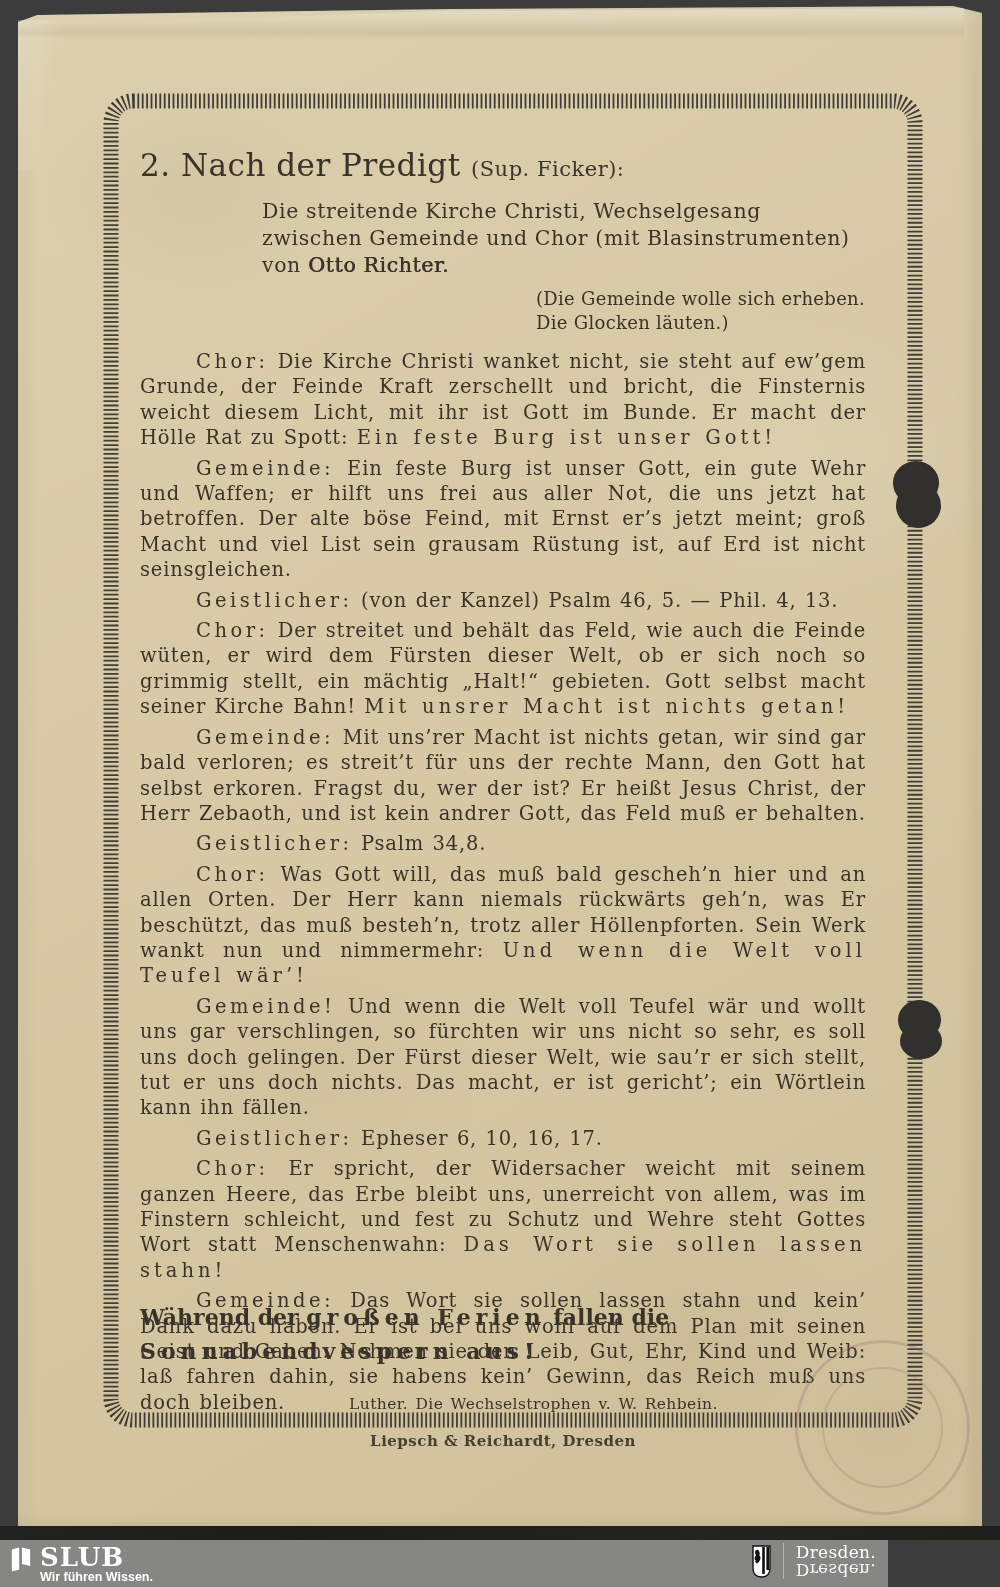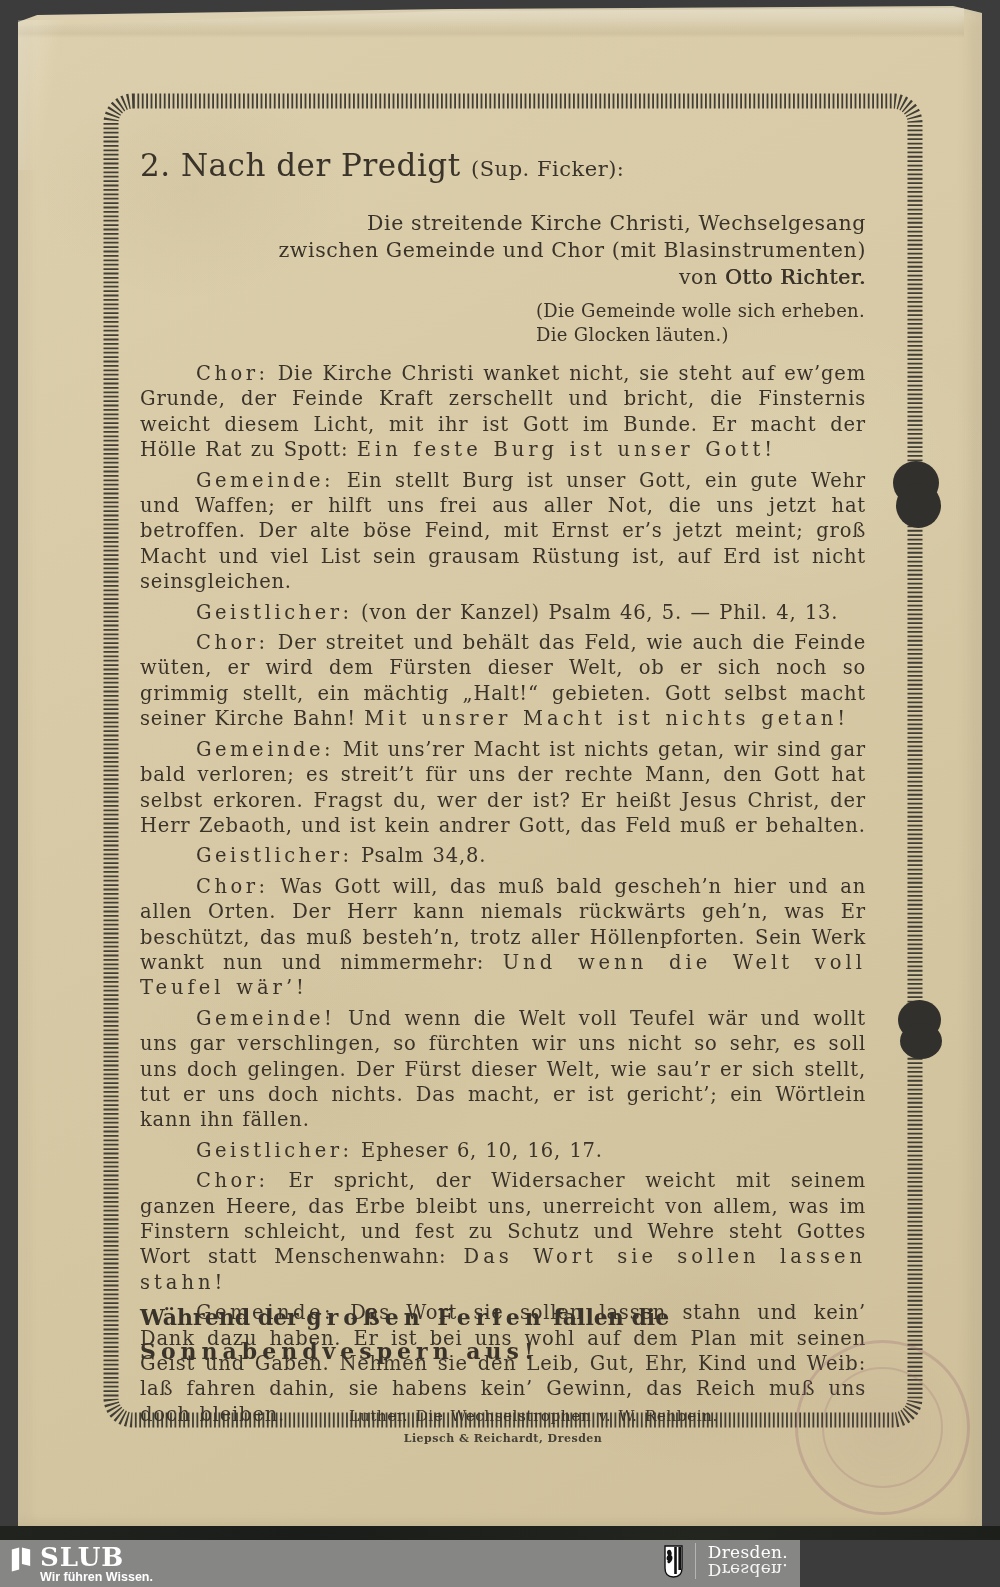--- a/index.html
+++ b/index.html
@@ -44,61 +44,61 @@
   .frame { position:absolute; left:103px; top:93px; width:820px; height:1335px; z-index:3; }
 
   
   .content {
     position:absolute; left:140px; top:148px; width:726px; z-index:4;
     color:#3a3329; font-weight:normal;
   }
   .heading { font-size:31px; line-height:34px; letter-spacing:0.5px; white-space:nowrap; }
   .heading .annot { font-size:21px; letter-spacing:0.5px; }
   .title-block {
-    margin:24px 0 0 122px; width:604px;
-    font-size:20.5px; line-height:27px; letter-spacing:0.6px; text-align:right;
+    margin:12px 0 0 122px; width:604px;
+    font-size:20.5px; line-height:27px; letter-spacing:0.6px; text-align:left;
   }
   .title-block .author { text-shadow:0.6px 0 0 #3a3329; }
   .rubric { margin:8px 0 0 396px; font-size:18px; line-height:24px; letter-spacing:0.3px; }
 
   .verses { margin-top:14px; }
   .verse {
     margin:0 0 5px 0; text-indent:56px; text-align:justify;
     font-size:19.5px; line-height:25.4px; letter-spacing:0.8px; word-spacing:1.5px;
   }
   .verse .sp { letter-spacing:3.5px; }
   .verse .em-sp { letter-spacing:4px; }
   .verse .attribution { font-size:15.5px; letter-spacing:0.4px; padding-left:64px; word-spacing:2px; }
 
   .closing { position:absolute; left:140px; top:1300px; width:726px; z-index:4;
     color:#3a3329; font-weight:bold; text-align:left; font-size:22px; line-height:34px; }
   .closing .em-sp { letter-spacing:5px; }
 
   .imprint { position:absolute; left:140px; top:1432px; width:726px; z-index:4;
-    text-align:center; color:#454034; font-size:11px; font-weight:bold; letter-spacing:0.5px; }
+    text-align:center; color:#454034; font-size:15px; font-weight:bold; letter-spacing:0.5px; }
 
   
   .blob { position:absolute; background:#31302c; border-radius:50%; z-index:5; }
   .b1a { left:893px; top:461px; width:46px; height:44px; }
   .b1b { left:896px; top:483px; width:45px; height:45px; }
   .b2a { left:898px; top:1000px; width:43px; height:40px; }
   .b2b { left:900px; top:1023px; width:42px; height:36px; }
 
   .stamp { position:absolute; left:795px; top:1340px; width:175px; height:175px; z-index:5;
     border-radius:50%; border:3px solid rgba(150,95,115,0.26);
     background:radial-gradient(circle, rgba(160,105,125,0.06), transparent 72%);
   }
   .stamp::after { content:""; position:absolute; inset:24px; border-radius:50%;
     border:2px solid rgba(150,95,115,0.20); }
 
   .scan-bottom { position:absolute; left:0; top:1526px; width:1000px; height:14px;
     background:linear-gradient(90deg,#20231e,#1b1d1a 30%,#23251f 70%,#1d1f1b); z-index:6; }
 
   
-  .footer { position:absolute; left:0; top:1540px; width:800px; height:47px;
+  .footer { position:absolute; left:0; top:1540px; width:888px; height:47px;
     background:#868685; z-index:10; color:#fff; }
   .slub { position:absolute; left:10px; top:4px; display:flex; align-items:flex-start; cursor:pointer; }
   .slub-book { width:22px; height:27px; margin-top:2px; }
   .slub-text { margin-left:8px; }
   .slub-name { font-family:"DejaVu Serif", serif; font-weight:bold; font-size:26px; line-height:26px; letter-spacing:1px; }
   .slub-tagline { font-family:"Liberation Sans", sans-serif; font-weight:bold; font-size:12.5px; line-height:14px; margin-top:0; }
   .dresden { position:absolute; right:12px; top:3px; display:flex; align-items:center; cursor:pointer; }
   .arms { width:19px; height:33px; margin-right:12px; }
   .dresden-divider { width:1px; height:36px; background:#b5b5b4; margin-right:12px; }
   .dresden-word { font-family:"DejaVu Serif", serif; font-size:17px; line-height:17px; letter-spacing:0.3px; }
@@ -126,21 +126,21 @@
     </div>
     <div class="title-block">
       <span>Die streitende Kirche Christi, Wechselgesang zwischen Gemeinde und Chor (mit Blasinstrumenten) von </span><span class="author">Otto Richter.</span>
     </div>
     <div class="rubric">
       <div>(Die Gemeinde wolle sich erheben.</div>
       <div>Die Glocken läuten.)</div>
     </div>
     <div class="verses" id="verses">
         <p class="verse"><span class="sp">Chor:</span><span> Die Kirche Christi wanket nicht, sie steht auf ew’gem Grunde, der Feinde Kraft zerschellt und bricht, die Finsternis weicht diesem Licht, mit ihr ist Gott im Bunde. Er macht der Hölle Rat zu Spott: </span><span class="em-sp">Ein feste Burg ist unser Gott!</span></p>
-        <p class="verse"><span class="sp">Gemeinde:</span><span> Ein stellt Burg ist unser Gott, ein gute Wehr und Waffen; er hilft uns frei aus aller Not, die uns jetzt hat betroffen. Der alte böse Feind, mit Ernst er’s jetzt meint; groß Macht und viel List sein grausam Rüstung ist, auf Erd ist nicht seinsgleichen.</span></p>
+        <p class="verse"><span class="sp">Gemeinde:</span><span> Ein feste Burg ist unser Gott, ein gute Wehr und Waffen; er hilft uns frei aus aller Not, die uns jetzt hat betroffen. Der alte böse Feind, mit Ernst er’s jetzt meint; groß Macht und viel List sein grausam Rüstung ist, auf Erd ist nicht seinsgleichen.</span></p>
         <p class="verse"><span class="sp">Geistlicher:</span><span> (von der Kanzel) Psalm 46, 5. — Phil. 4, 13.</span></p>
         <p class="verse"><span class="sp">Chor:</span><span> Der streitet und behält das Feld, wie auch die Feinde wüten, er wird dem Fürsten dieser Welt, ob er sich noch so grimmig stellt, ein mächtig „Halt!“ gebieten.  Gott selbst macht seiner Kirche Bahn!  </span><span class="em-sp">Mit unsrer Macht ist nichts getan!</span></p>
         <p class="verse"><span class="sp">Gemeinde:</span><span> Mit uns’rer Macht ist nichts getan, wir sind gar bald verloren; es streit’t für uns der rechte Mann, den Gott hat selbst erkoren.  Fragst du, wer der ist? Er heißt Jesus Christ, der Herr Zebaoth, und ist kein andrer Gott, das Feld muß er behalten.</span></p>
         <p class="verse"><span class="sp">Geistlicher:</span><span> Psalm 34,8.</span></p>
         <p class="verse"><span class="sp">Chor:</span><span> Was Gott will, das muß bald gescheh’n hier und an allen Orten.  Der Herr kann niemals rückwärts geh’n, was Er beschützt, das muß besteh’n, trotz aller Höllenpforten. Sein Werk wankt nun und nimmermehr: </span><span class="em-sp">Und wenn die Welt voll Teufel wär’!</span></p>
         <p class="verse"><span class="sp">Gemeinde!</span><span> Und wenn die Welt voll Teufel wär und wollt uns gar verschlingen, so fürchten wir uns nicht so sehr, es soll uns doch gelingen.  Der Fürst dieser Welt, wie sau’r er sich stellt, tut er uns doch nichts.  Das macht, er ist gericht’; ein Wörtlein kann ihn fällen.</span></p>
         <p class="verse"><span class="sp">Geistlicher:</span><span> Epheser 6, 10, 16, 17.</span></p>
         <p class="verse"><span class="sp">Chor:</span><span> Er spricht, der Widersacher weicht mit seinem ganzen Heere, das Erbe bleibt uns, unerreicht von allem, was im Finstern schleicht, und fest zu Schutz und Wehre steht Gottes Wort statt Menschenwahn: </span><span class="em-sp">Das Wort sie sollen lassen stahn!</span></p>
         <p class="verse"><span class="sp">Gemeinde:</span><span> Das Wort sie sollen lassen stahn und kein’ Dank dazu haben.  Er ist bei uns wohl auf dem Plan mit seinen Geist und Gaben.  Nehmen sie den Leib, Gut, Ehr, Kind und Weib: laß fahren dahin, sie habens kein’ Gewinn, das Reich muß uns doch bleiben.</span><span class="attribution">Luther.  Die Wechselstrophen v. W. Rehbein.</span></p>
       </div>

